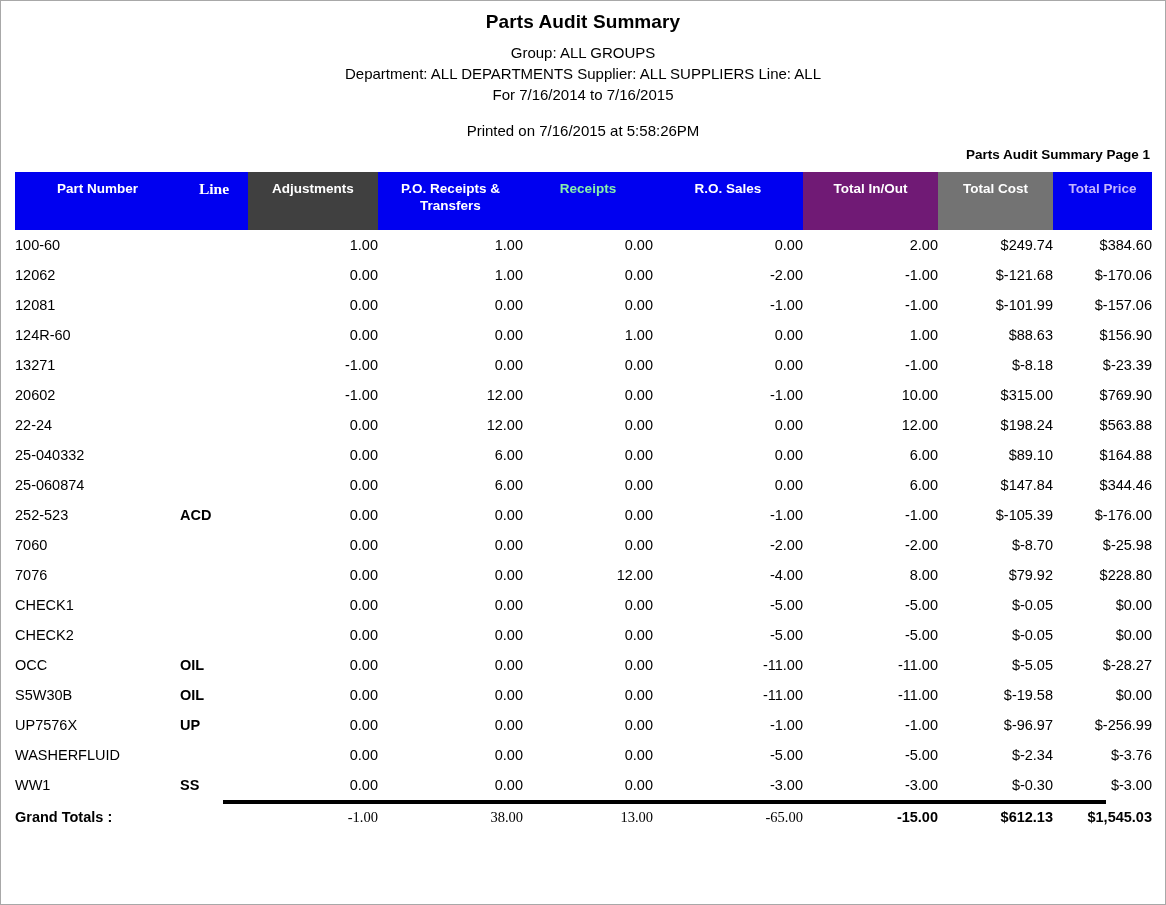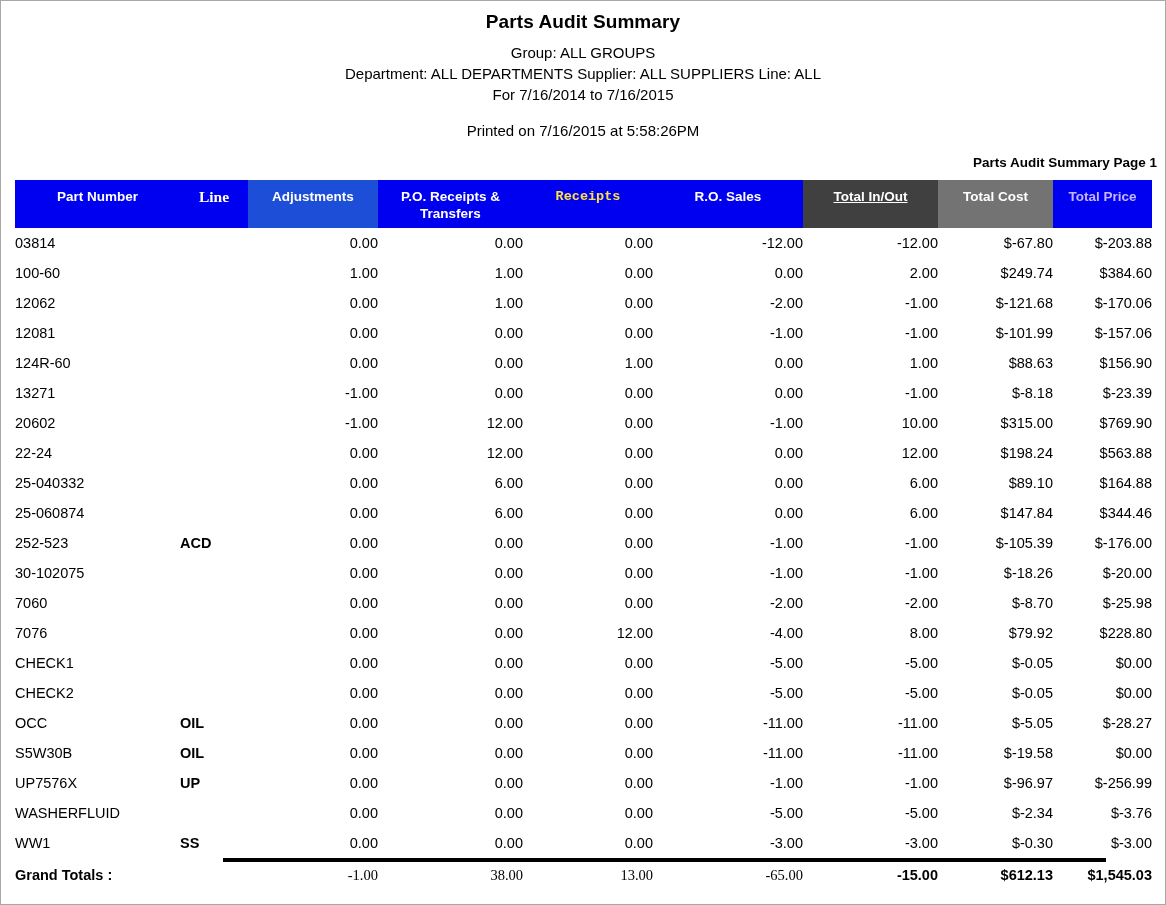--- a/index.html
+++ b/index.html
@@ -33,22 +33,22 @@
   .head-line {
     font-size: 15px;
     font-weight: normal;
     line-height: 21px;
   }
   .head-line.group { margin-top: 8px; }
   .head-line.printed { margin-top: 15px; }
 
   
   .page-label-row {
-    margin-top: 12px;
-    padding-right: 8px;
+    margin-top: 4px;
+    padding-right: 15px;
     text-align: right;
   }
   .page-label {
     font-size: 13.5px;
     font-weight: bold;
   }
 
   
   .table-wrap {
     position: relative;
@@ -60,21 +60,21 @@
     table-layout: fixed;
     width: 1137px;
   }
   table.report th {
     background: #0000f0;
     color: #ffffff;
     font-size: 13.5px;
     font-weight: bold;
     padding: 0;
     vertical-align: top;
-    height: 48px;
+    height: 58px;
   }
   .th-inner {
     padding-top: 8px;
     line-height: 17px;
     padding-right: 10px;
   }
   .th-inner.center { text-align: center; padding-right: 0; }
   .th-serif { font-family: "Liberation Serif", serif; font-size: 15.5px; }
 
   table.report td {
@@ -165,57 +165,46 @@
           <col class="w-price">
       </colgroup>
       <thead>
         <tr>
           <th style="background: rgb(0, 0, 240); color: rgb(255, 255, 255);">
             <div class="th-inner center">Part Number</div>
           </th>
           <th style="background: rgb(0, 0, 240); color: rgb(255, 255, 255);">
             <div class="th-inner center th-serif">Line</div>
           </th>
-          <th style="background: #1d4ed8; color: rgb(255, 255, 255);">
+          <th style="background: #404040; color: rgb(255, 255, 255);">
             <div class="th-inner center">Adjustments</div>
           </th>
           <th style="background: rgb(0, 0, 240); color: rgb(255, 255, 255);">
             <div class="th-inner center">P.O. Receipts &amp;</div>
             <div class="th-inner center" style="padding-top:0">Transfers</div>
           </th>
-          <th style="background: rgb(0, 0, 240); color: #fde047; font-family: Liberation Mono, monospace;">
+          <th style="background: rgb(0, 0, 240); color: #86efac;">
             <div class="th-inner center">Receipts</div>
           </th>
           <th style="background: rgb(0, 0, 240); color: rgb(255, 255, 255);">
             <div class="th-inner center">R.O. Sales</div>
           </th>
-          <th style="background: #404040; color: rgb(255, 255, 255); text-decoration: underline;">
+          <th style="background: #701a75; color: rgb(255, 255, 255);">
             <div class="th-inner center">Total In/Out</div>
           </th>
           <th style="background: #737373; color: rgb(255, 255, 255);">
             <div class="th-inner center">Total Cost</div>
           </th>
           <th style="background: rgb(0, 0, 240); color: #c4b5fd;">
             <div class="th-inner center">Total Price</div>
           </th>
         </tr>
       </thead>
       <tbody id="tbody">
           <tr>
-            <td class="c-part">03814</td>
-            <td class="c-line"></td>
-            <td class="num">0.00</td>
-            <td class="num">0.00</td>
-            <td class="num">0.00</td>
-            <td class="num">-12.00</td>
-            <td class="num">-12.00</td>
-            <td class="num">$-67.80</td>
-            <td class="num">$-203.88</td>
-          </tr>
-          <tr>
             <td class="c-part">100-60</td>
             <td class="c-line"></td>
             <td class="num">1.00</td>
             <td class="num">1.00</td>
             <td class="num">0.00</td>
             <td class="num">0.00</td>
             <td class="num">2.00</td>
             <td class="num">$249.74</td>
             <td class="num">$384.60</td>
           </tr>
@@ -310,31 +299,20 @@
           <tr>
             <td class="c-part">252-523</td>
             <td class="c-line">ACD</td>
             <td class="num">0.00</td>
             <td class="num">0.00</td>
             <td class="num">0.00</td>
             <td class="num">-1.00</td>
             <td class="num">-1.00</td>
             <td class="num">$-105.39</td>
             <td class="num">$-176.00</td>
-          </tr>
-          <tr>
-            <td class="c-part">30-102075</td>
-            <td class="c-line"></td>
-            <td class="num">0.00</td>
-            <td class="num">0.00</td>
-            <td class="num">0.00</td>
-            <td class="num">-1.00</td>
-            <td class="num">-1.00</td>
-            <td class="num">$-18.26</td>
-            <td class="num">$-20.00</td>
           </tr>
           <tr>
             <td class="c-part">7060</td>
             <td class="c-line"></td>
             <td class="num">0.00</td>
             <td class="num">0.00</td>
             <td class="num">0.00</td>
             <td class="num">-2.00</td>
             <td class="num">-2.00</td>
             <td class="num">$-8.70</td>

